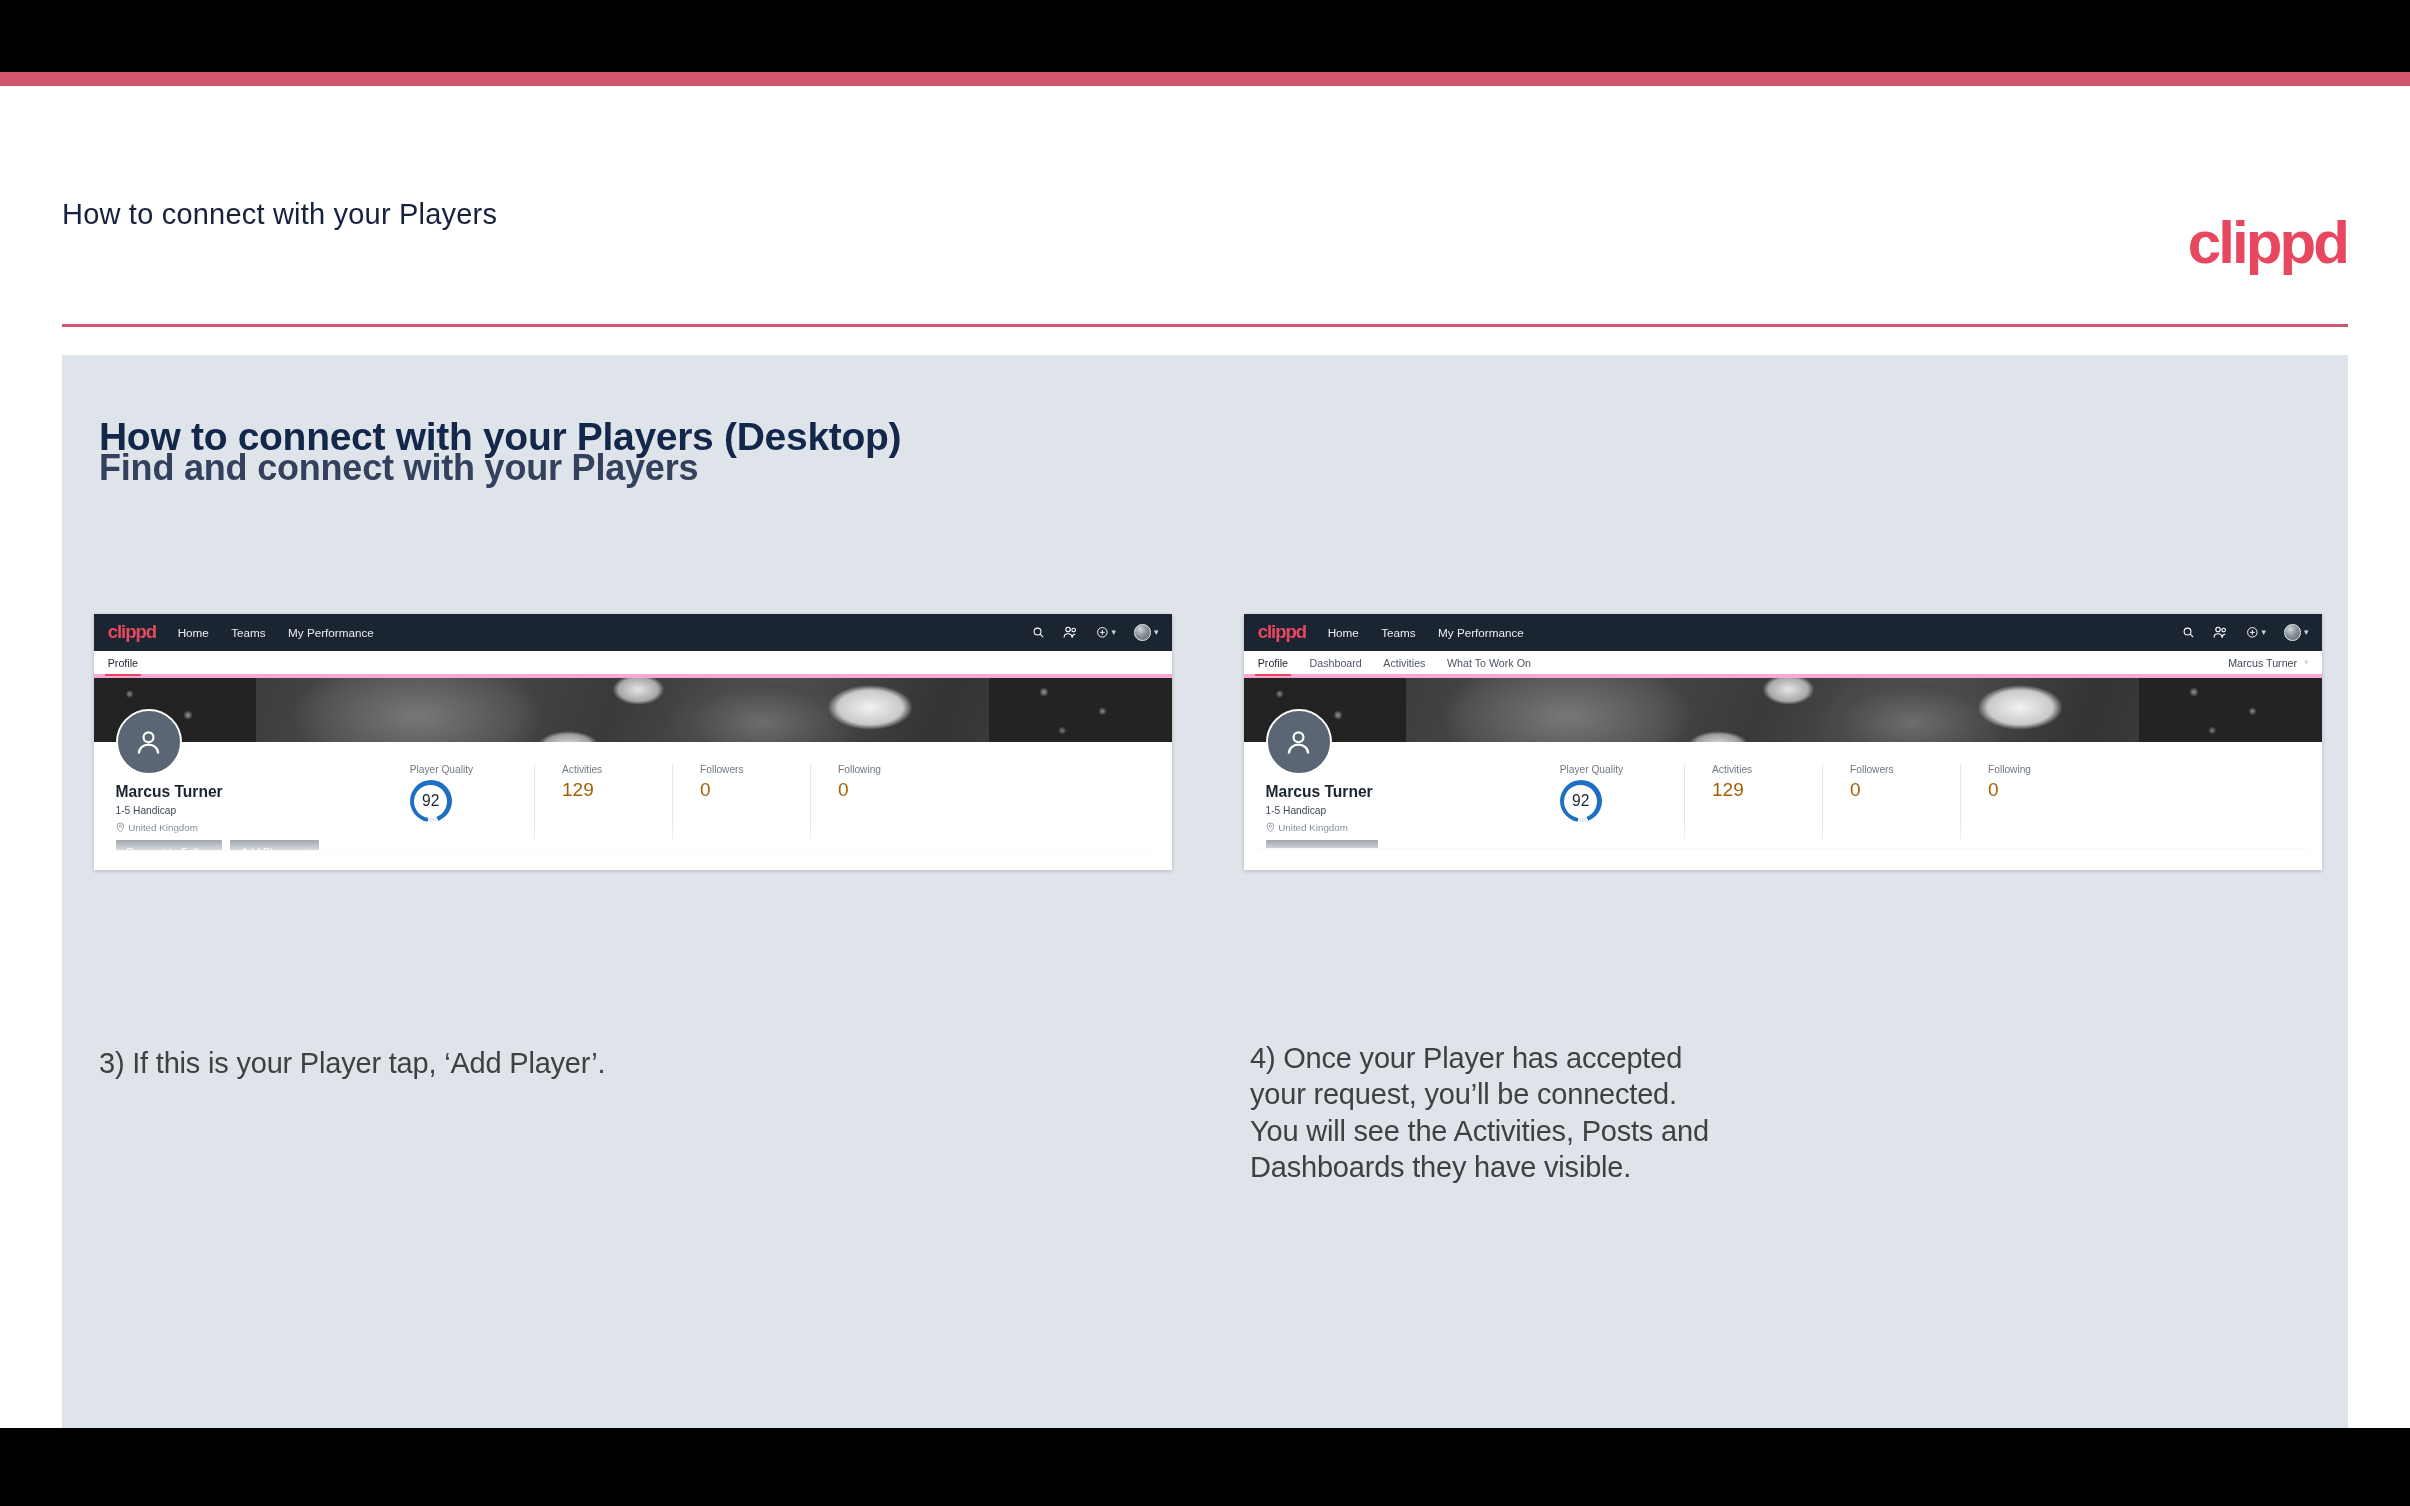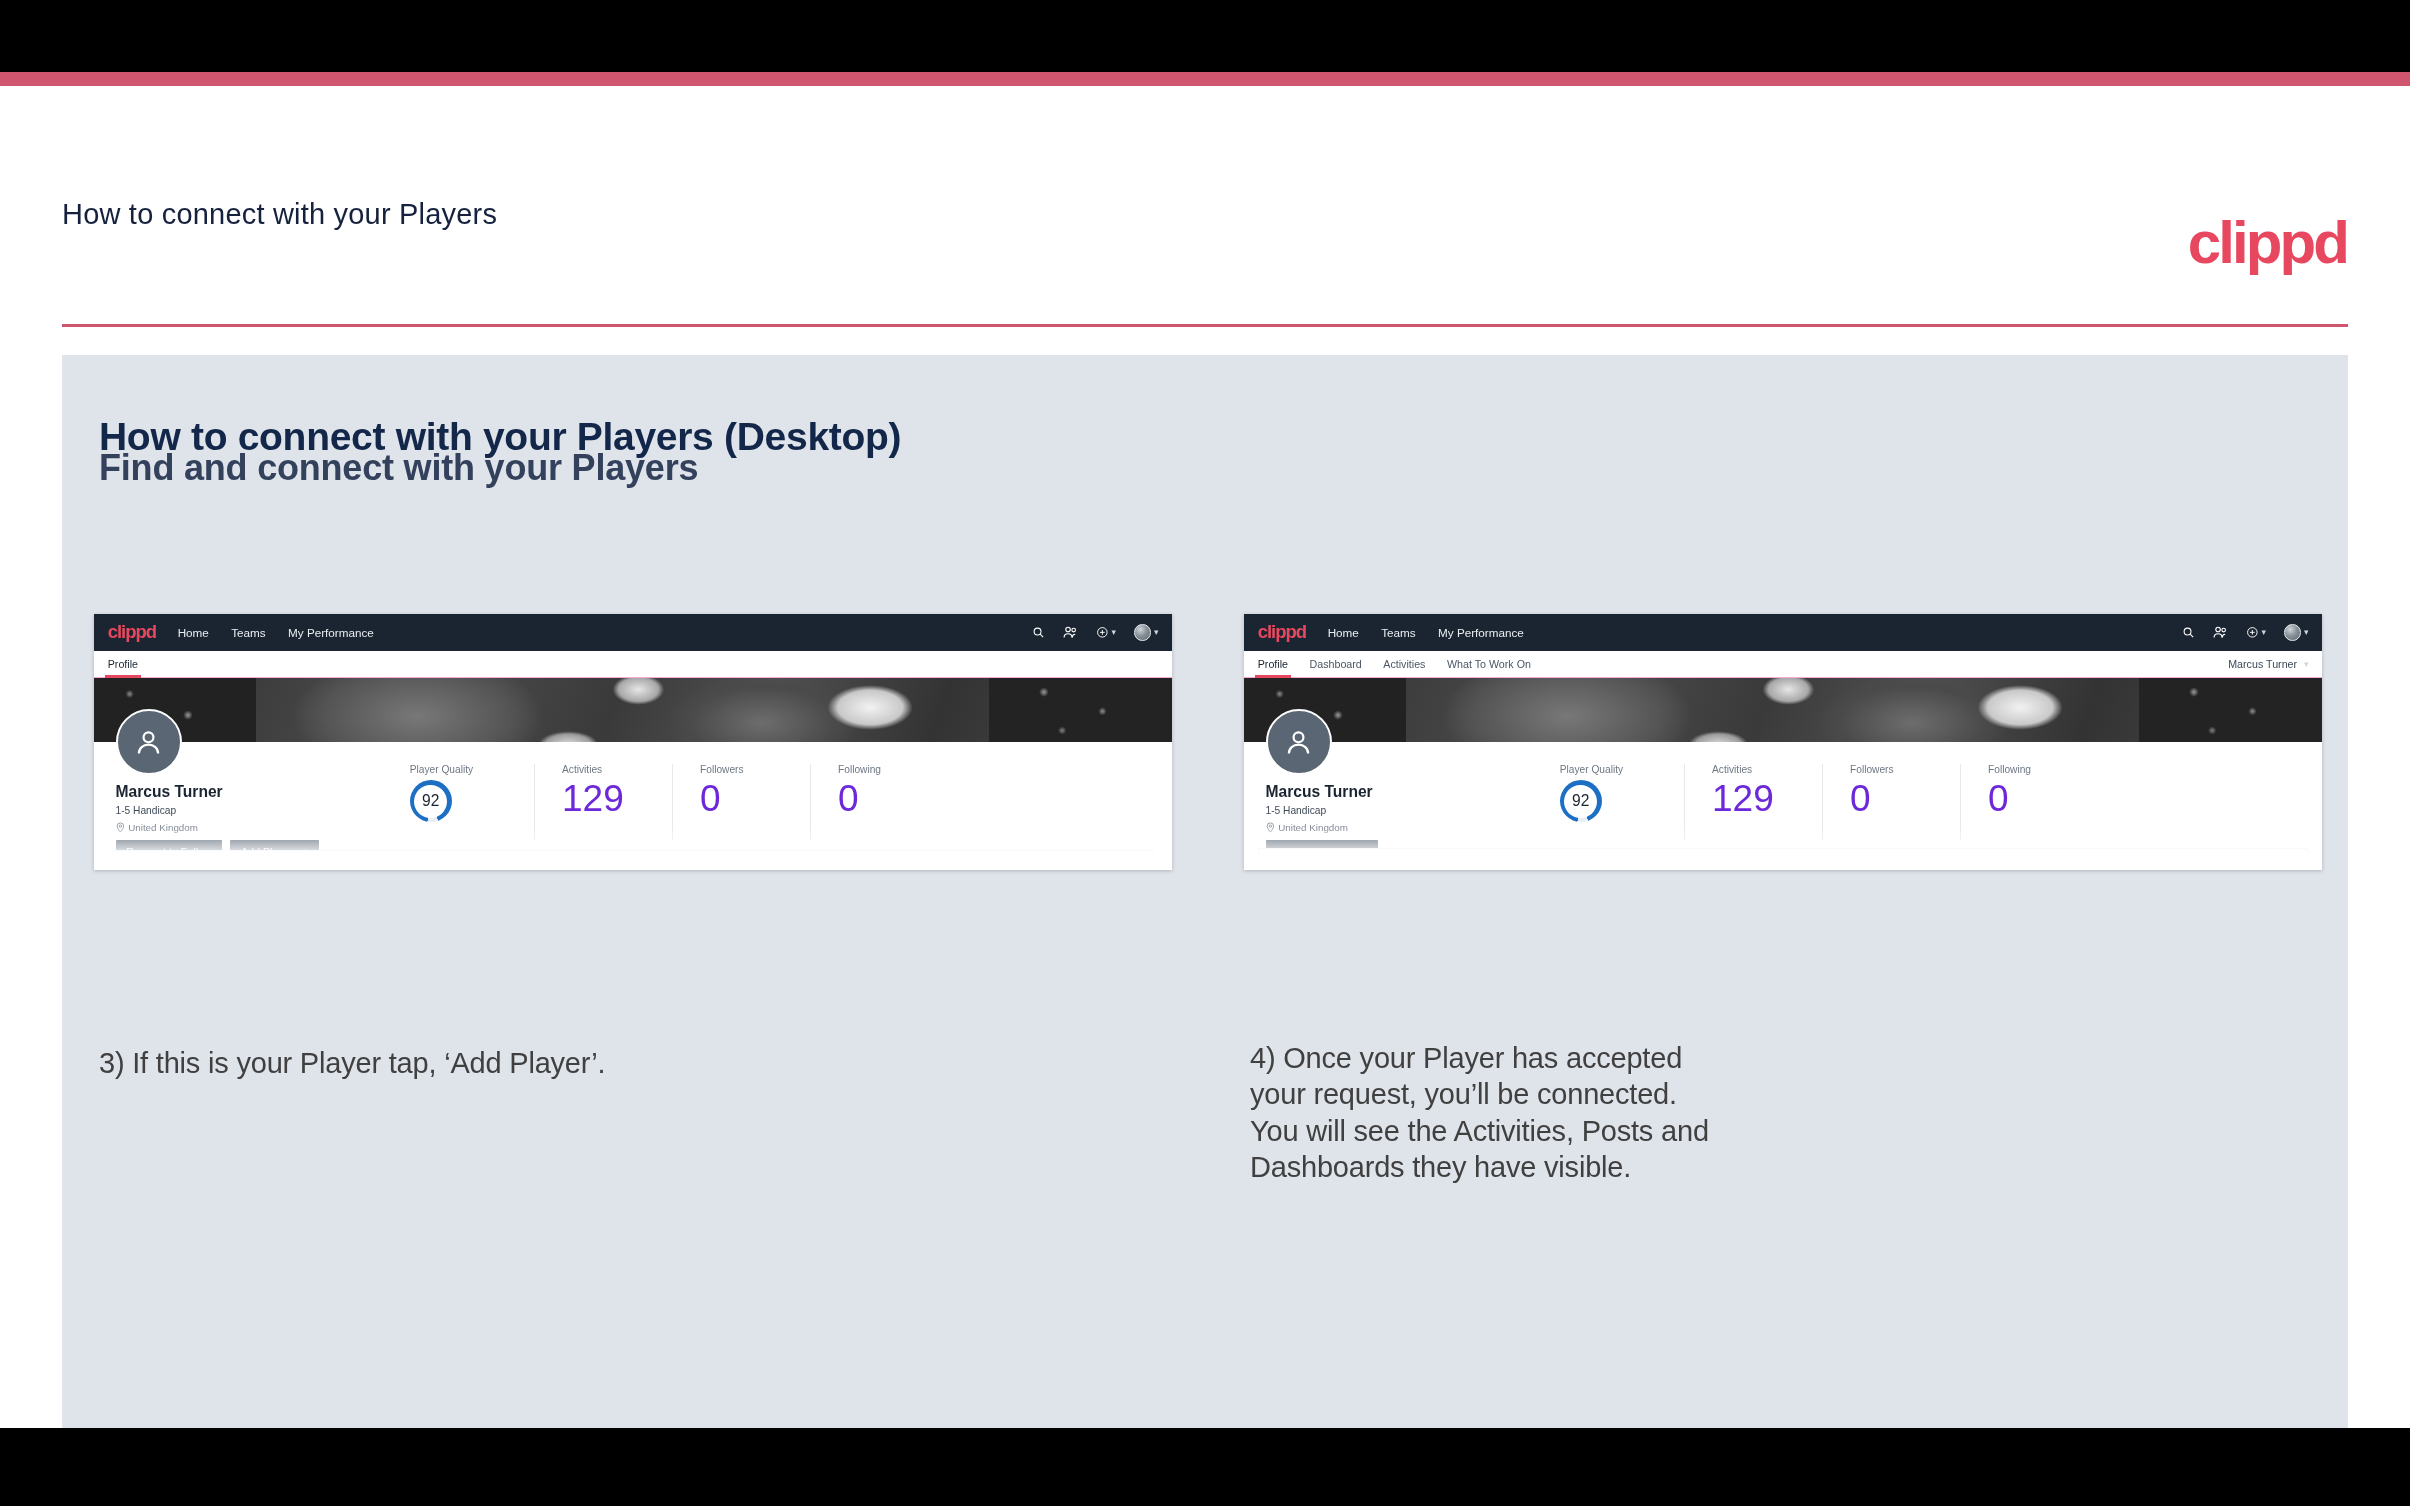--- a/index.html
+++ b/index.html
@@ -78,21 +78,21 @@
   .nav-ico svg { display:block; }
   .chev { margin-left:2.9px; color:#cdd5de; font-size:8.8px; line-height:1; }
   .nav-avatar {
     width:16.6px; height:16.6px; border-radius:50%;
     background: radial-gradient(circle at 35% 30%, #cfd6dc 0%, #8a9299 45%, #5b646d 100%);
     border:1px solid #e7ebef;
   }
 
   
   .tabstrip {
-    position:relative; height:27px; background:#fff; border-bottom:1px solid #f9a8d4;
+    position:relative; height:27px; background:#fff; border-bottom:4px solid #f9a8d4;
     display:flex; align-items:center; padding:0 13.7px; z-index:4;
   }
   .tab {
     font-size:10.7px; color:#4b5664; margin-right:21.5px; height:27px;
     display:flex; align-items:center; position:relative; white-space:nowrap;
   }
   .tab.active { color:#1b2531; }
   .tab.active:after {
     content:""; position:absolute; left:-2.9px; right:-2.9px; bottom:0; height:2.4px;
     background:#e8485f;
@@ -148,21 +148,21 @@
   .abtn {
     background:#4d5b6b; color:#fff; font-size:10.7px; padding:5.9px 10.7px; border:none;
     display:flex; align-items:center; gap:8.8px; white-space:nowrap; border-radius:1px;
   }
 
   
   .stats { position:absolute; left:302px; top:21.5px; display:flex; height:76px; }
   .stat { padding:0 0 0 27px; border-left:1px solid #e5e8ec; min-width:138px; }
   .stat:first-child { border-left:none; padding-left:13.7px; }
   .stat-label { font-size:10.2px; color:#6e7884; margin-bottom:5.9px; white-space:nowrap; }
-  .stat-value { font-size:37px; color:#6d28d9; line-height:1; }
+  .stat-value { font-size:19px; color:#a16207; line-height:1; }
   .ring {
     width:42px; height:42px; border-radius:50%;
     background: conic-gradient(from 190deg, #1d6fc4 0deg 330deg, #e8eef5 330deg 360deg);
     display:flex; align-items:center; justify-content:center;
   }
   .ring-in {
     width:33px; height:33px; border-radius:50%; background:#fff;
     display:flex; align-items:center; justify-content:center;
     font-size:15.6px; color:#1b2531;
   }

